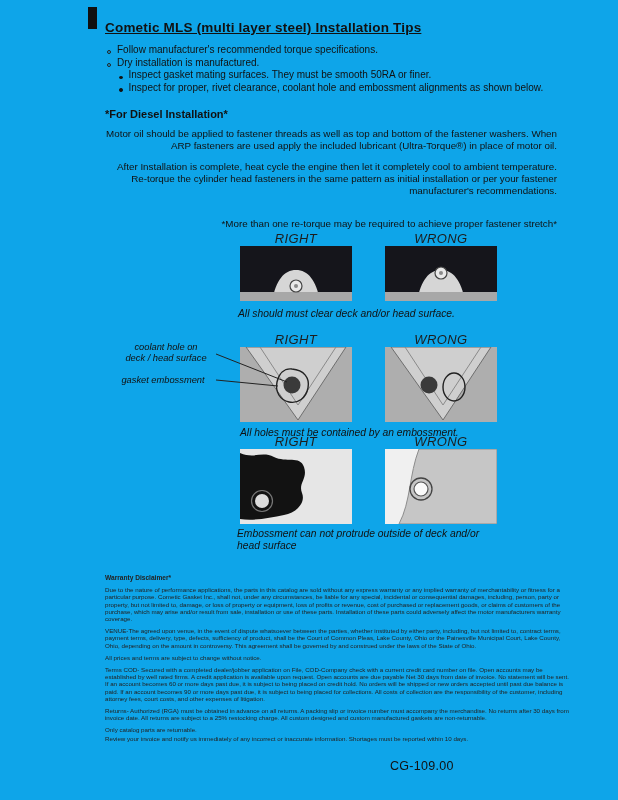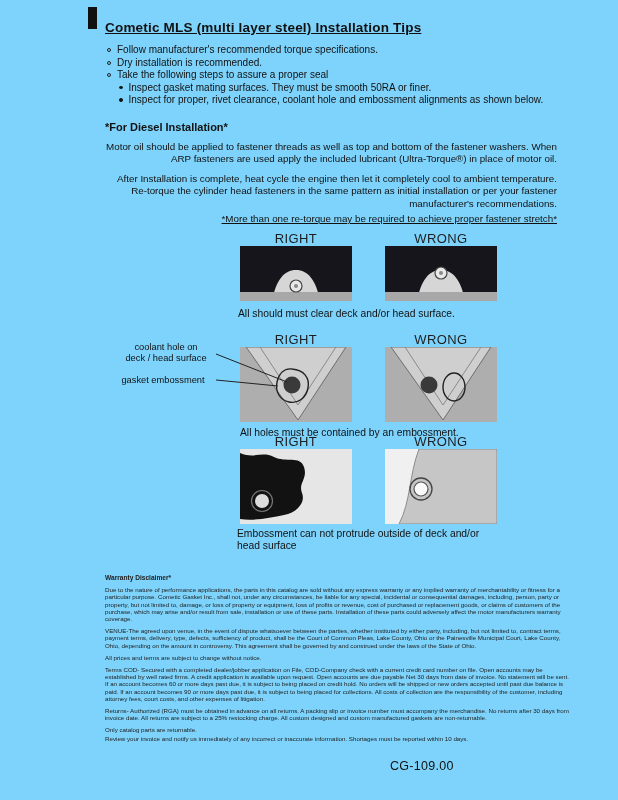--- a/index.html
+++ b/index.html
@@ -1,34 +1,34 @@
 <!DOCTYPE html>
 <html><head>
 <meta charset="utf-8">
 <style>
   * { margin:0; padding:0; box-sizing:border-box; }
   html, body { width:618px; height:800px; }
   body { background:#fcfcfa; font-family:"Liberation Sans", sans-serif; color:#111; }
-  .page { position:relative; width:618px; height:800px; background:#7dd3fc; overflow:hidden; }
+  .page { position:relative; width:618px; height:800px; background:#0ea5e9; overflow:hidden; }
 
   .edge-mark { position:absolute; left:88px; top:7px; width:9px; height:22px; background:#101010; }
 
   .content { position:absolute; left:105px; top:20px; width:472px; }
   .title { font-size:13.5px; font-weight:bold; text-decoration:underline; letter-spacing:0.2px; margin-bottom:9px; }
 
   .tips { margin-left:2px; }
-  .tip { display:flex; align-items:flex-start; font-size:10px; line-height:12.5px; }
+  .tip { display:flex; align-items:center; font-size:10px; line-height:12.5px; }
   .tip .marker { flex:0 0 auto; width:4px; height:4px; border:1px solid #222; border-radius:50%; margin:4px 6px 0 0; }
   .tip.sub .marker { width:3.5px; height:3.5px; background:#111; border-color:#111; margin-left:12px; }
 
   .diesel-heading { margin-top:14px; font-size:11px; font-weight:bold; }
   .para { margin-top:8px; font-size:9.8px; line-height:12.3px; width:452px;text-align:right; }
-  .para.note { margin-top:3px;text-decoration:underline; }
+  .para.note { margin-top:21px; }
 
-  .figures { position:absolute; left:0; top:228px; width:612px; height:332px; }
+  .figures { position:absolute; left:0; top:228px; width:612px; height:332px;font-style:italic; }
   .fig-label { position:absolute; width:112px; text-align:center; font-size:13px; letter-spacing:0.4px; color:#1d1d1d; }
   .fig { position:absolute; width:112px; }
   .fig svg { display:block; width:112px; height:auto; }
   .caption { position:absolute; font-size:10.3px; line-height:12px; color:#111; }
   .annotation { position:absolute; font-size:9.3px; line-height:10.5px; text-align:center; color:#111; }
   .leaders { position:absolute; left:0; top:0; pointer-events:none; }
 
   .disclaimer { position:absolute; left:105px; top:574px; width:468px; font-size:6.2px; line-height:7.2px; color:#222; }
   .disclaimer .d-heading { font-size:6.6px; font-weight:bold; margin-bottom:5px; }
   .disclaimer p { margin-bottom:5px; }
@@ -46,25 +46,21 @@
   <div class="content">
     <div class="title">Cometic MLS (multi layer steel) Installation Tips</div>
 
     <div class="tips">
       <div class="tip">
         <span class="marker"></span>
         <span>Follow manufacturer's recommended torque specifications.</span>
       </div>
       <div class="tip">
         <span class="marker"></span>
-        <span>Dry installation is recommended.</span>
-      </div>
-      <div class="tip">
-        <span class="marker"></span>
-        <span>Take the following steps to assure a proper seal</span>
+        <span>Dry installation is manufactured.</span>
       </div>
       <div class="tip sub">
         <span class="marker"></span>
         <span>Inspect gasket mating surfaces.  They must be smooth 50RA or finer.</span>
       </div>
       <div class="tip sub">
         <span class="marker"></span>
         <span>Inspect for proper, rivet clearance, coolant hole and embossment alignments as shown below.</span>
       </div>
     </div>

